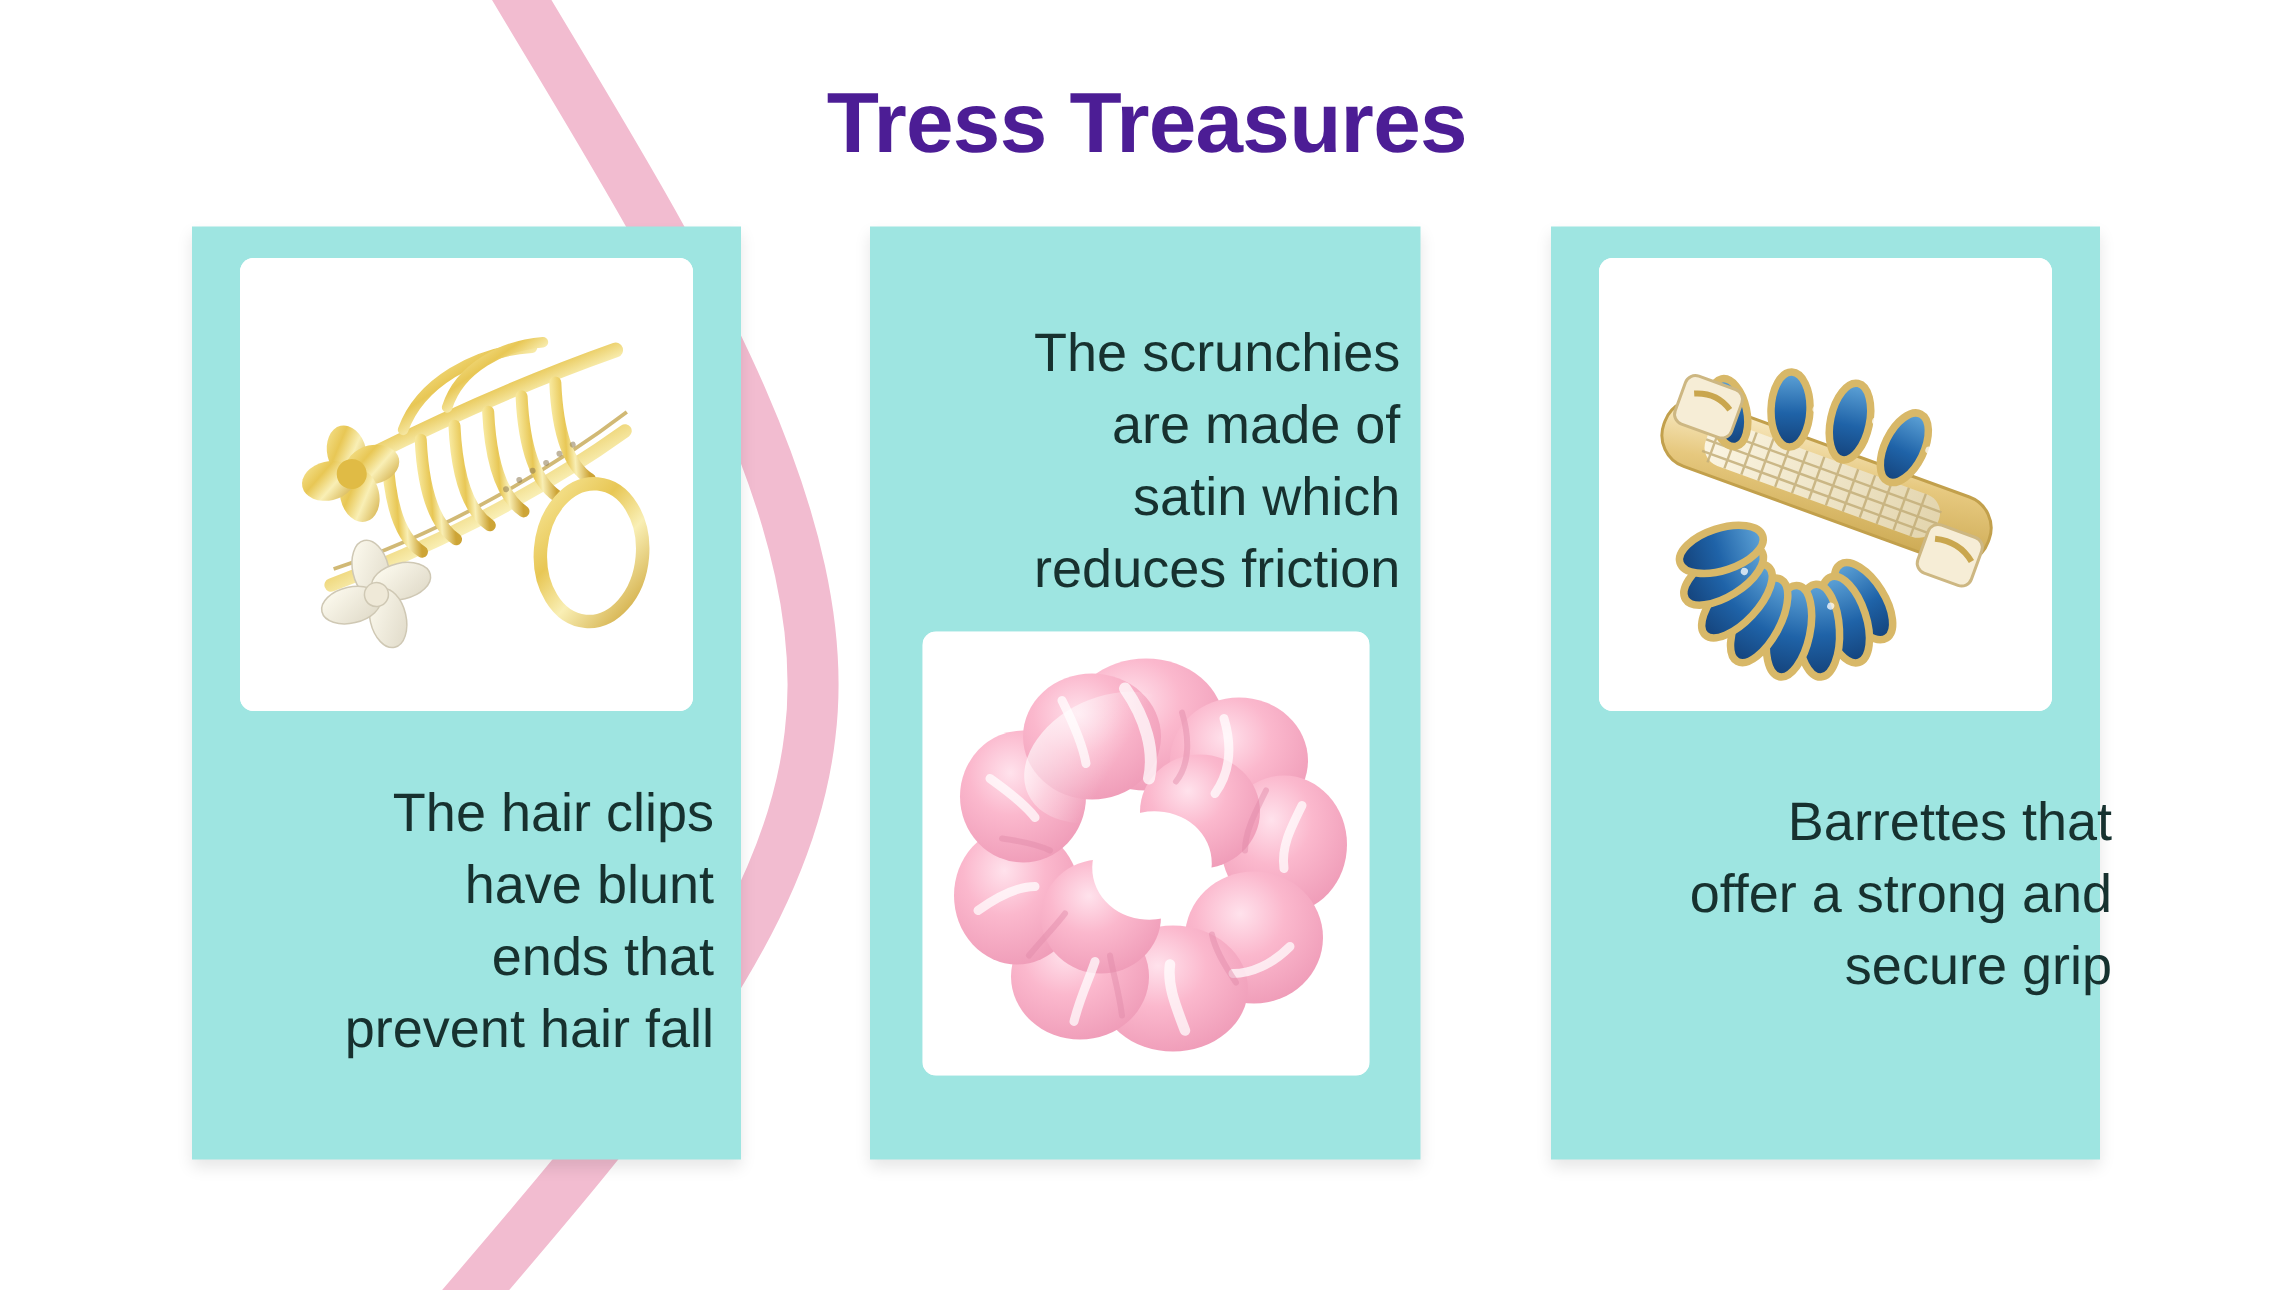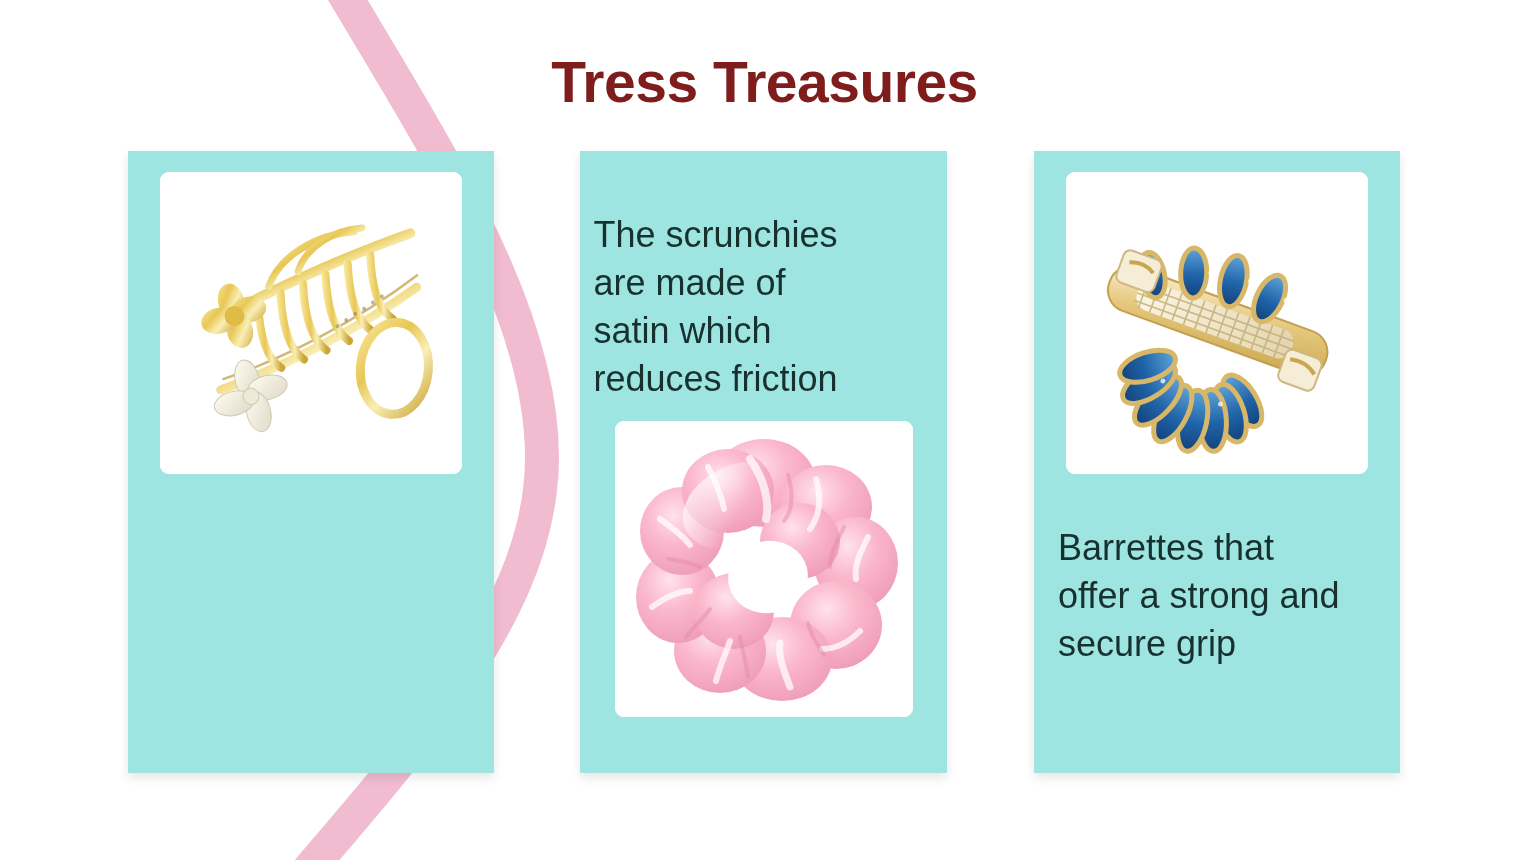--- a/index.html
+++ b/index.html
@@ -12,21 +12,21 @@
   #stage{position:absolute;inset:0;width:1529px;height:860px;overflow:hidden;}
 
   
   .deco-arc{position:absolute;left:0;top:0;width:1529px;height:860px;z-index:1;pointer-events:none;}
 
   
   .page-title{
     position:absolute;left:0;top:52px;width:1529px;
     text-align:center;
     font-size:57px;font-weight:bold;
-    color:#7f1d1d;letter-spacing:-0.5px;
+    color:#4c1d95;letter-spacing:-0.5px;
     z-index:5;line-height:1.08;
   }
 
   
   .card{
     position:absolute;top:151px;height:622px;
     background:#9ee5e1;
     box-shadow:0 5px 10px rgba(0,0,0,0.10);
     z-index:4;
     display:flex;flex-direction:column;align-items:center;
@@ -35,21 +35,21 @@
   #card-2{left:580px;width:367px;}
   #card-3{left:1034px;width:366px;}
 
   .photo-box{
     background:#ffffff;border-radius:9px;
     overflow:hidden;position:relative;
     flex:none;
   }
   .card-text{
     font-size:36px;line-height:1.33;
-    color:#17312f;text-align:left;
+    color:#17312f;text-align:right;
     font-weight:400;
     padding:0 8px;
     flex:none;
   }
 
   
   #card-1 .photo-box{width:302px;height:302px;margin-top:21px;}
   #card-1 .card-text{margin-top:44px;width:330px;}
 
   
@@ -136,20 +136,24 @@
             <circle cx="186" cy="156" r="2"></circle>
               <circle cx="196" cy="152" r="2"></circle>
             <circle cx="206" cy="149" r="2"></circle>
               <circle cx="216" cy="145" r="2"></circle>
             <circle cx="176" cy="160" r="2"></circle>
               <circle cx="226" cy="141" r="2"></circle>
           </g>
         </g>
       </svg>
     </div>
+    <div class="card-text" style="white-space:pre-line">The hair clips
+have blunt
+ends that
+prevent hair fall</div>
   </div>
 
   <div class="card" id="card-2">
     <div class="card-text" style="white-space:pre-line">The scrunchies
 are made of
 satin which
 reduces friction</div>
     <div class="photo-box">
       <svg class="photo-svg" viewBox="0 0 298 296">
         <defs>

